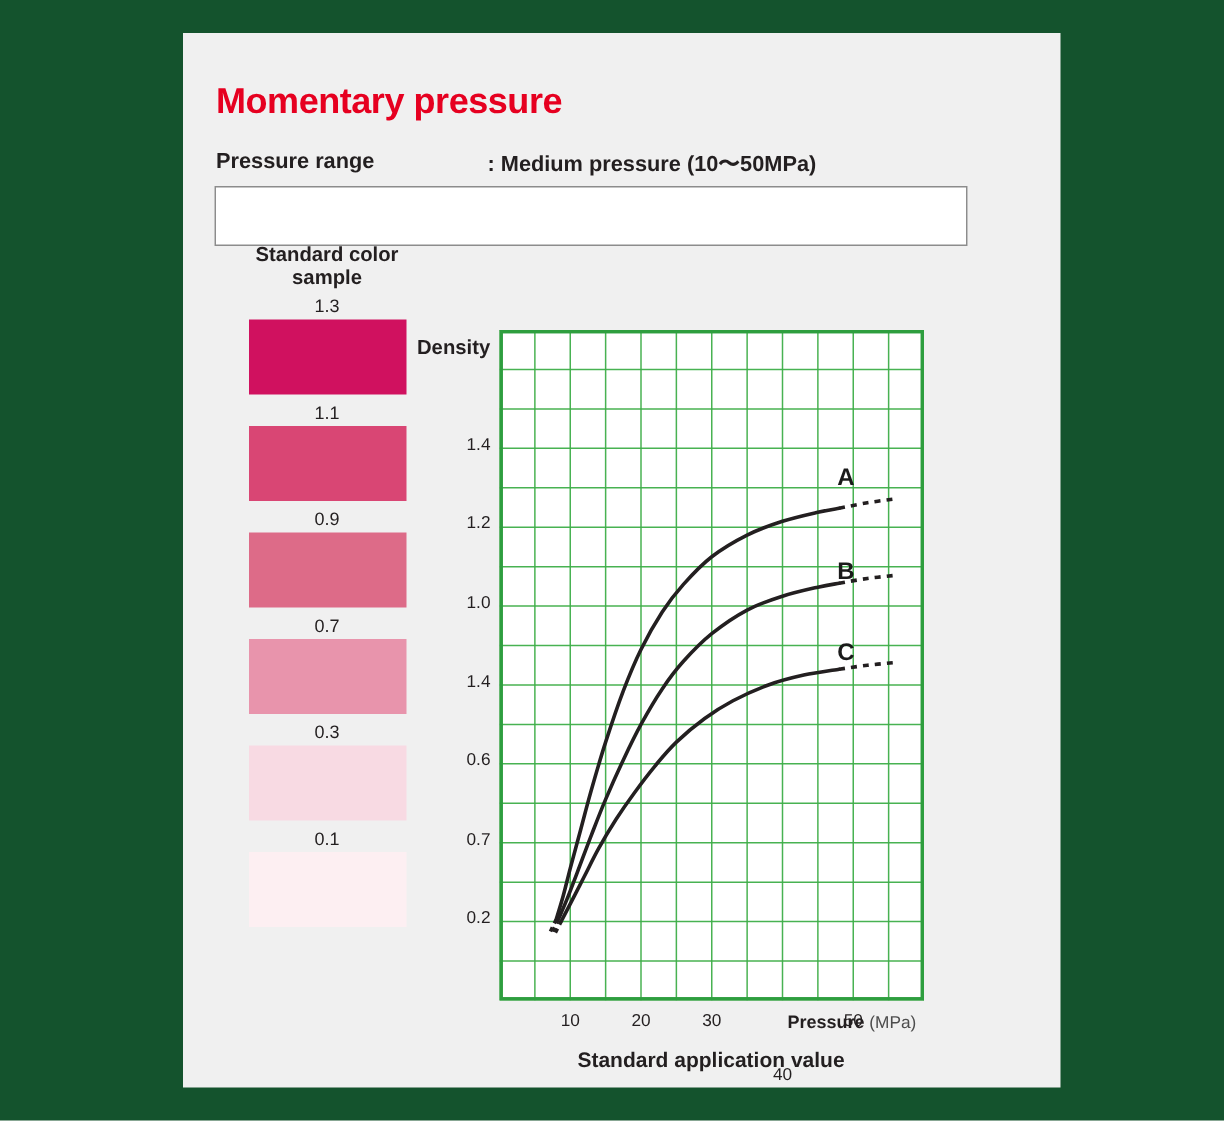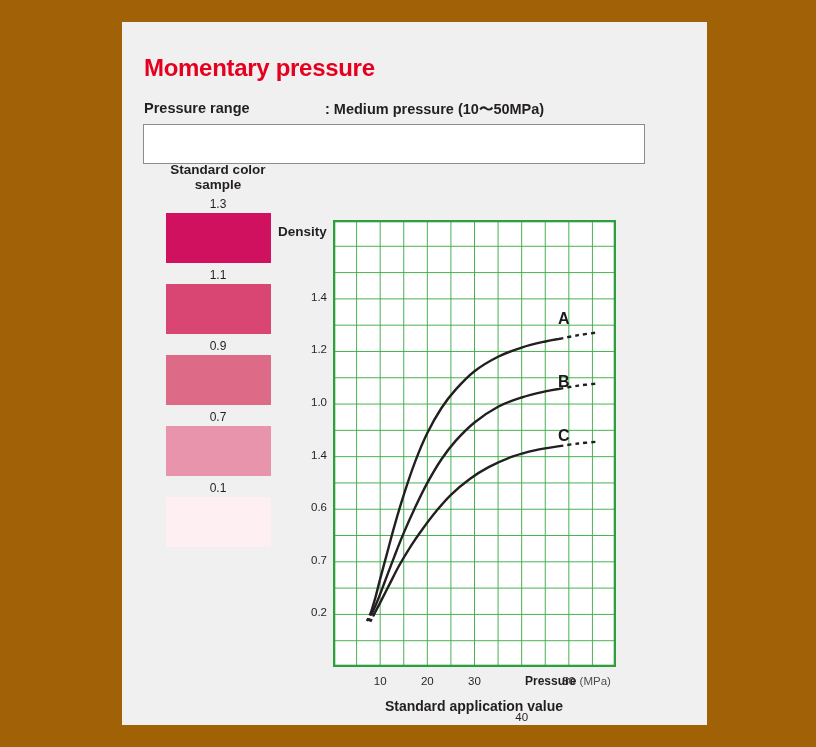--- a/index.html
+++ b/index.html
@@ -10,21 +10,21 @@
   body {
     width: 816px;
     height: 747px;
     font-family: "Liberation Sans", sans-serif;
     overflow: hidden;
   }
   #root {
     position: relative;
     width: 816px;
     height: 747px;
-    background: #a16207;
+    background: #14532d;
   }
   .panel {
     position: absolute;
     left: 122px;
     top: 22px;
     width: 585px;
     height: 703px;
     background: #f0f0f0;
   }
   .title {
@@ -196,20 +196,24 @@
             <div class="swatch-value">1.1</div>
             <div class="swatch-chip" style="background: rgb(217, 70, 116);"></div>
           </div>
           <div class="swatch-item">
             <div class="swatch-value">0.9</div>
             <div class="swatch-chip" style="background: rgb(221, 107, 136);"></div>
           </div>
           <div class="swatch-item">
             <div class="swatch-value">0.7</div>
             <div class="swatch-chip" style="background: rgb(232, 148, 172);"></div>
+          </div>
+          <div class="swatch-item">
+            <div class="swatch-value">0.3</div>
+            <div class="swatch-chip" style="background: rgb(248, 218, 227);"></div>
           </div>
           <div class="swatch-item">
             <div class="swatch-value">0.1</div>
             <div class="swatch-chip" style="background: rgb(253, 239, 242);"></div>
           </div>
         </div>
     </div>
 
     <div class="chart-wrap">
       <div class="y-axis-title">Density</div>

